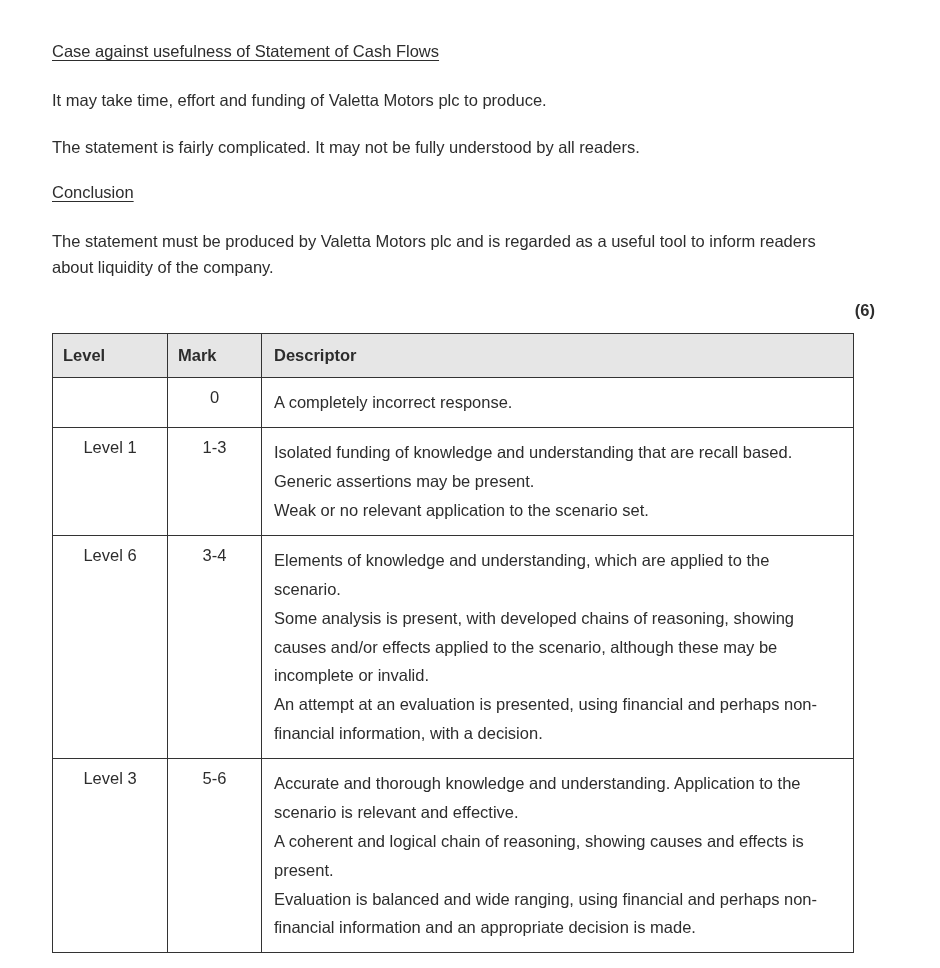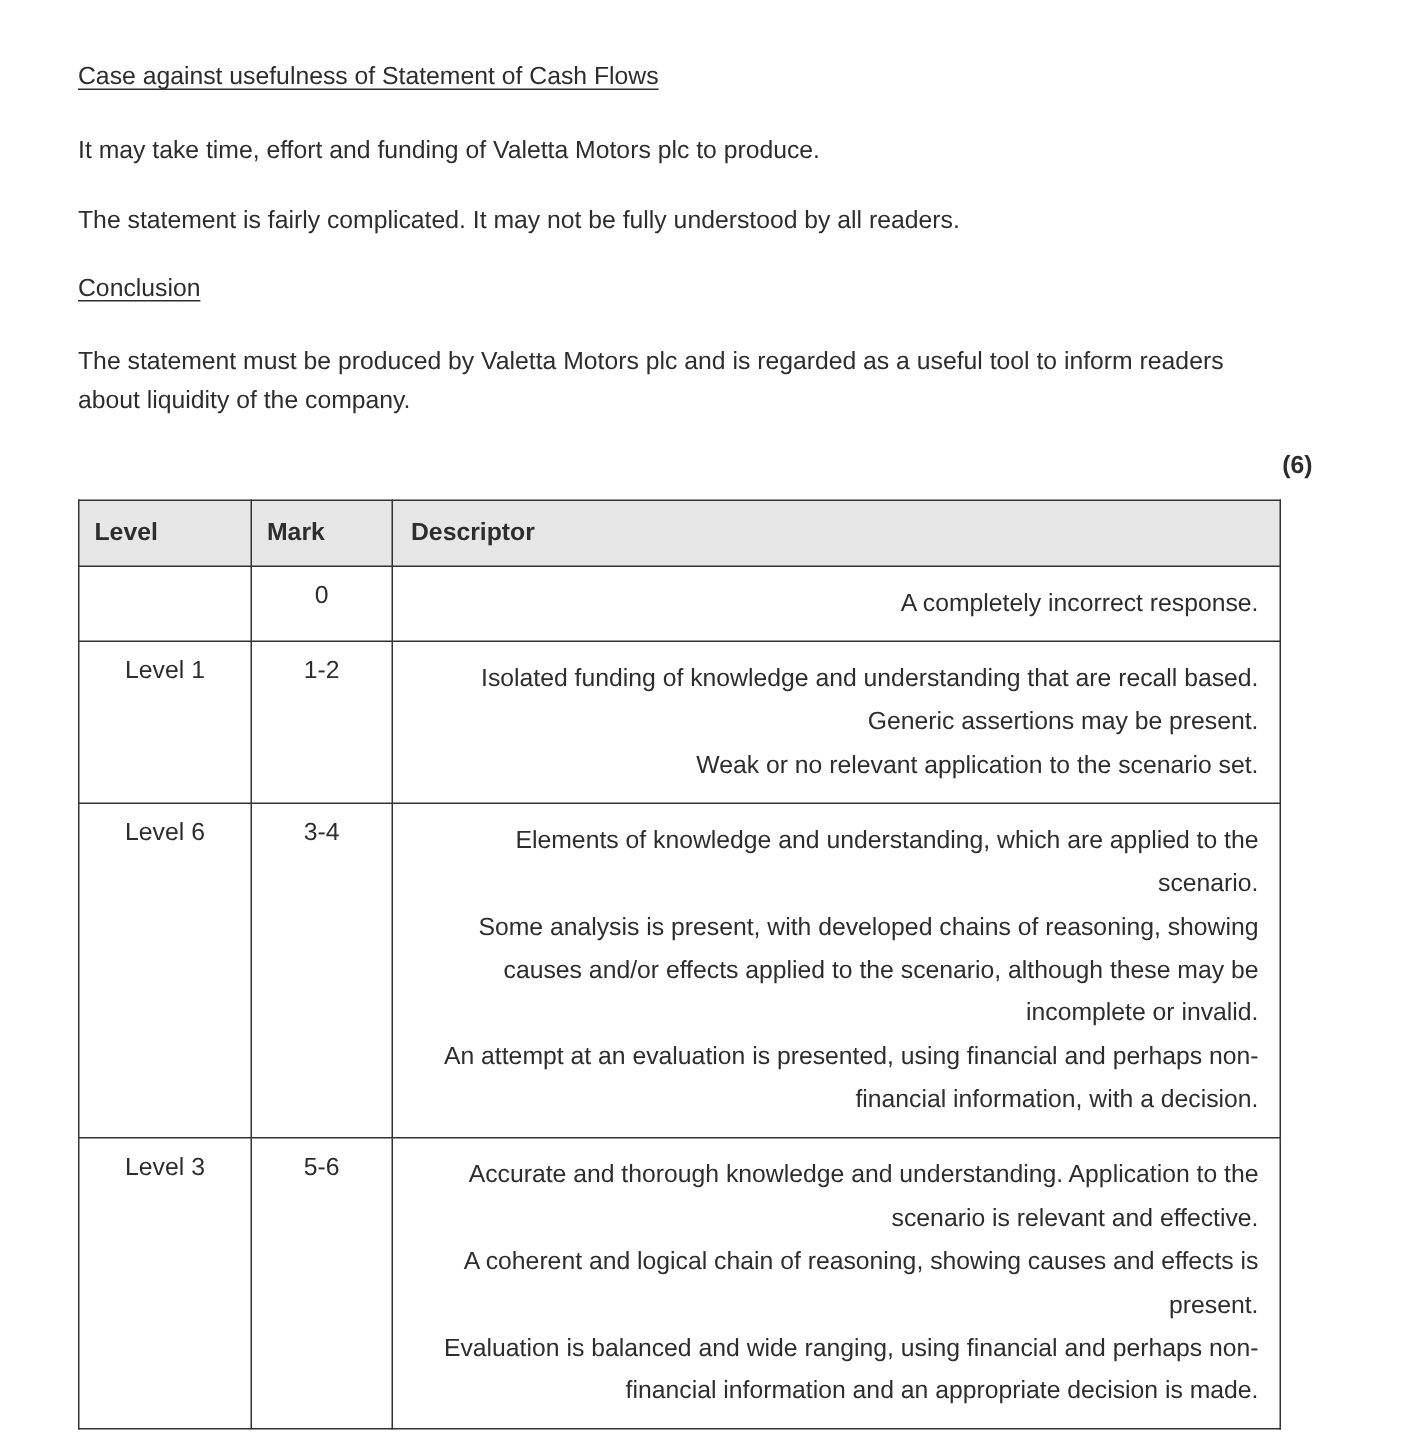--- a/index.html
+++ b/index.html
@@ -57,21 +57,21 @@
     text-align: left;
     padding: 12px 10px 12px 10px;
   }
   table.mark-scheme th.h-desc { padding-left: 12px; }
   td.cell-level,
   td.cell-mark {
     text-align: center;
     padding: 10px 6px;
   }
   td.cell-desc {
-    text-align: right;
+    text-align: left;
     padding: 10px 14px 10px 12px;
     line-height: 1.75;
     white-space: pre-line;
   }
 </style>
 </head>
 <body>
 
 <div class="page">
 
@@ -101,21 +101,21 @@
       </tr>
     </thead>
     <tbody>
       <tr>
         <td class="cell-level"></td>
         <td class="cell-mark">0</td>
         <td class="cell-desc">A completely incorrect response.</td>
       </tr>
       <tr>
         <td class="cell-level">Level 1</td>
-        <td class="cell-mark">1-2</td>
+        <td class="cell-mark">1-3</td>
         <td class="cell-desc">Isolated funding of knowledge and understanding that are recall based.
 Generic assertions may be present.
 Weak or no relevant application to the scenario set.</td>
       </tr>
       <tr>
         <td class="cell-level">Level 6</td>
         <td class="cell-mark">3-4</td>
         <td class="cell-desc">Elements of knowledge and understanding, which are applied to the scenario.
 Some analysis is present, with developed chains of reasoning, showing causes and/or effects applied to the scenario, although these may be incomplete or invalid.
 An attempt at an evaluation is presented, using financial and perhaps non-financial information, with a decision.</td>

